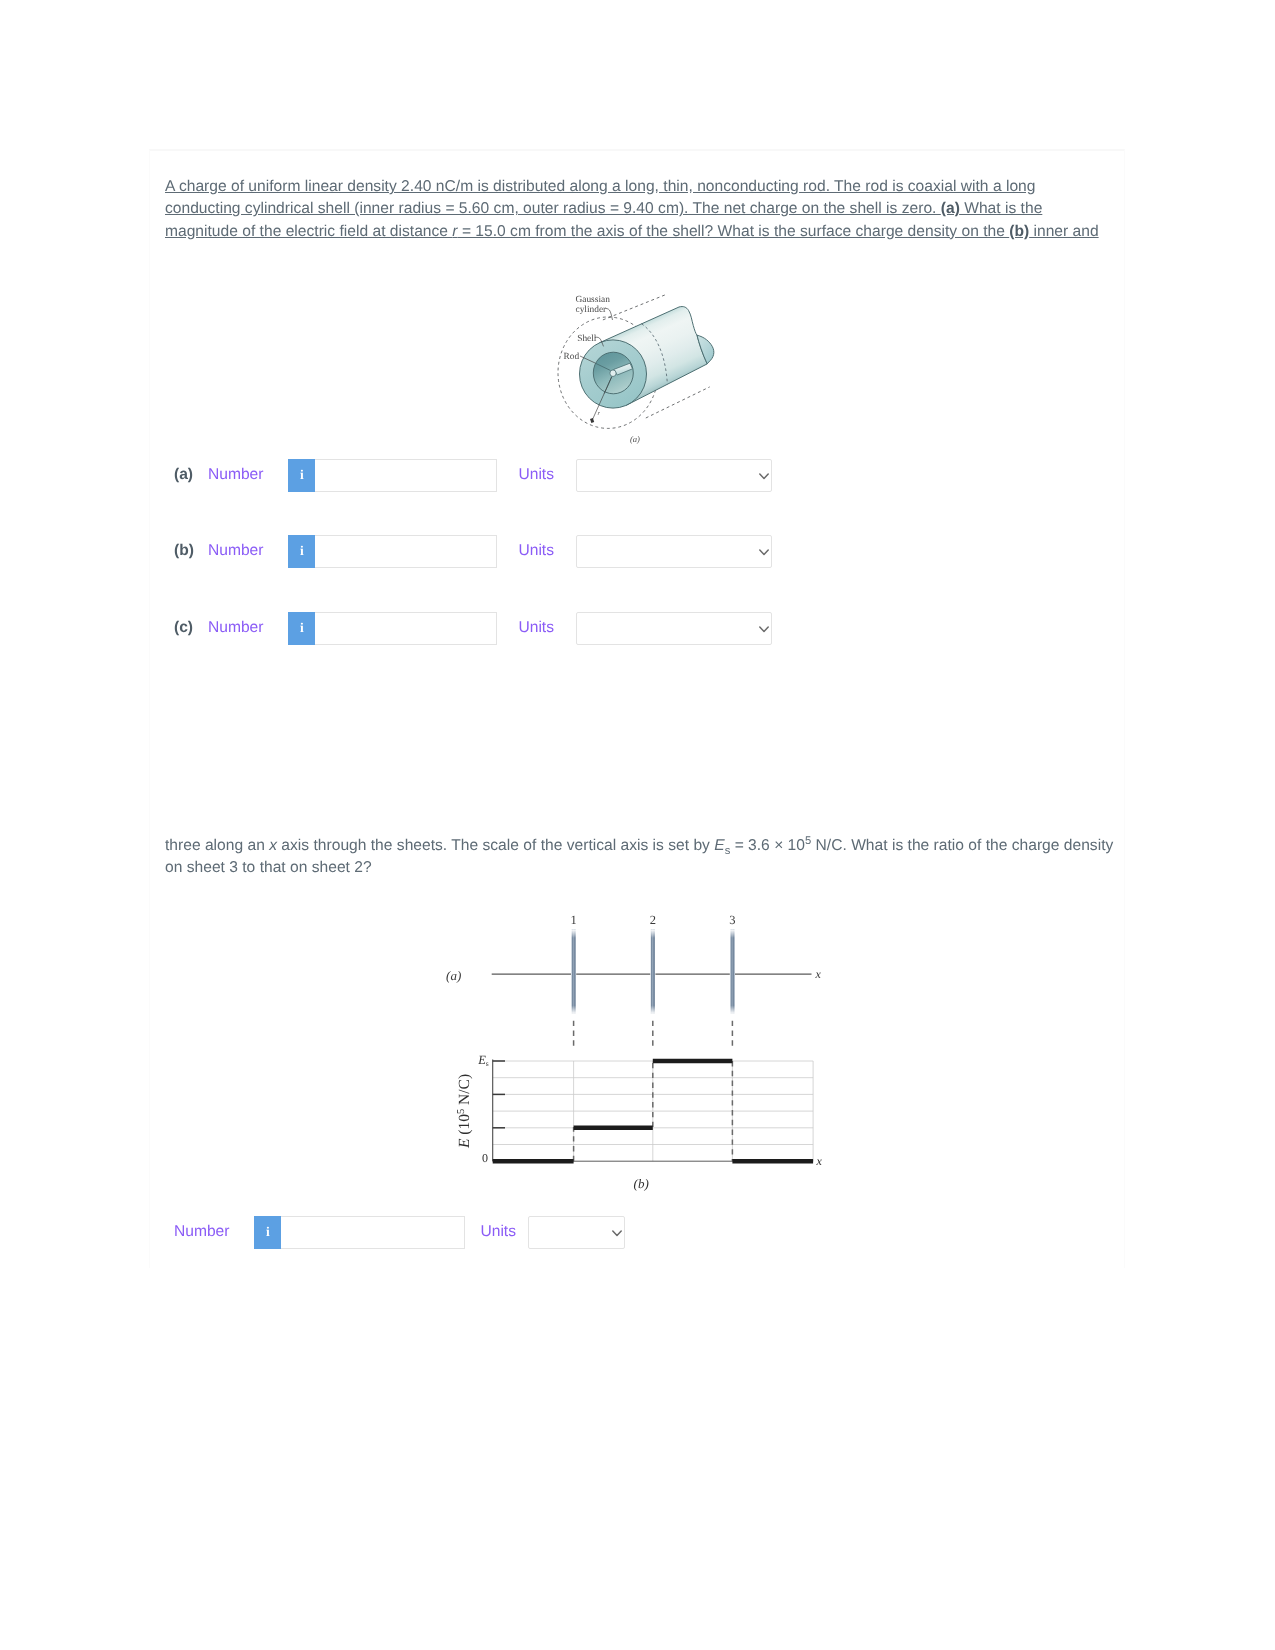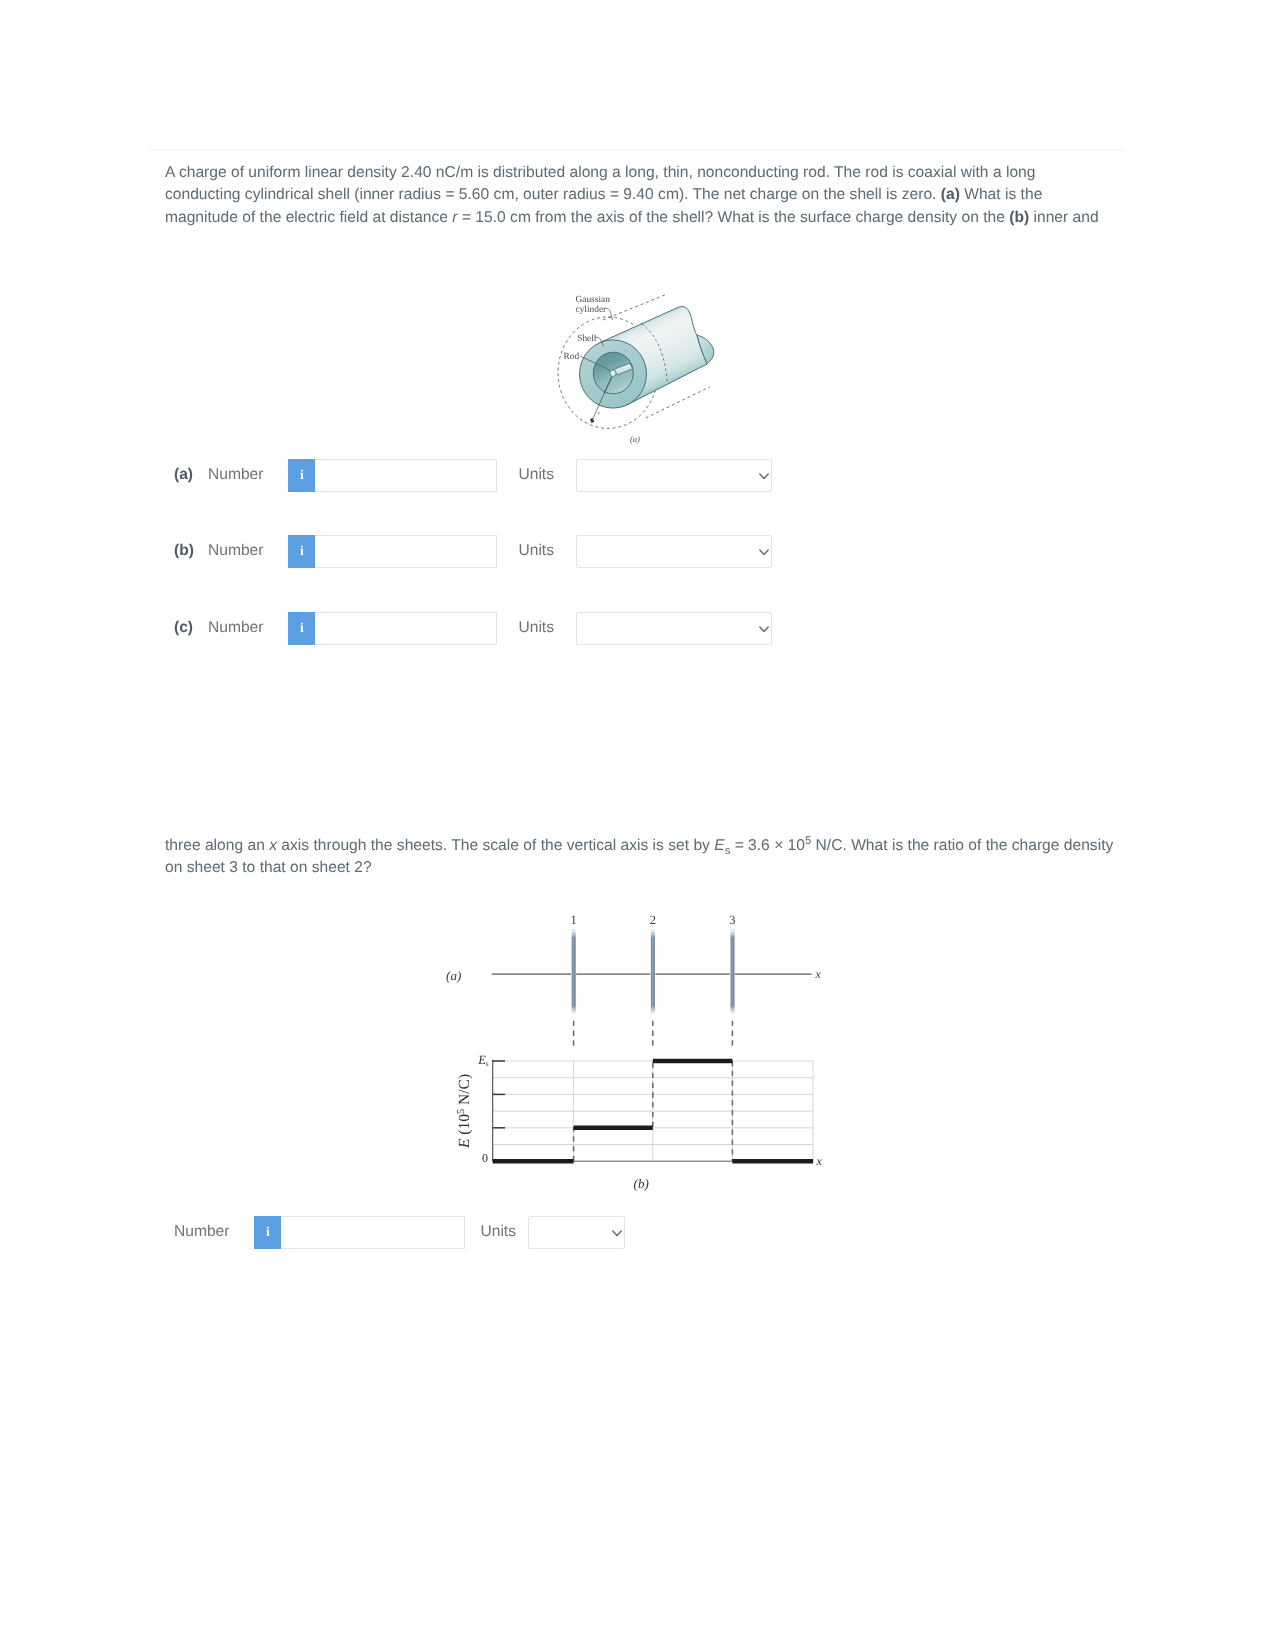--- a/index.html
+++ b/index.html
@@ -5,35 +5,35 @@
   html,body{margin:0;padding:0;background:#ffffff;}
   body{width:1275px;height:1650px;font-family:"Liberation Sans",sans-serif;color:#5b6670;-webkit-font-smoothing:antialiased;text-rendering:geometricPrecision;}
   .page{position:relative;width:1275px;height:1650px;overflow:hidden;background:#fff;}
   .panel{position:absolute;left:149px;top:149px;width:976px;height:1119px;border-left:1px solid #fbfbfb;border-right:1px solid #fbfbfb;border-top:2px solid #f8f8f8;box-sizing:border-box;pointer-events:none;}
   .qtext{position:absolute;opacity:0.999;font-size:15.6px;line-height:22.35px;color:#5e6b75;white-space:nowrap;letter-spacing:0.01px;}
   .qtext b{font-weight:700;color:#4f5c66;}
   .qtext i{font-style:italic;}
   .qtext sup{font-size:0.72em;vertical-align:super;line-height:0;}
   .qtext sub{font-size:0.72em;vertical-align:sub;line-height:0;}
   .row{position:absolute;display:flex;align-items:center;height:34px;}
-  .lbl{font-size:15.6px;color:#737373;opacity:0.999;}
+  .lbl{font-size:15.6px;color:#8b5cf6;opacity:0.999;}
   .paren{font-weight:700;color:#4f5c66;font-size:15.6px;opacity:0.999;}
   .ibox{width:27px;height:33px;background:#5ca0e3;display:flex;align-items:center;justify-content:center;color:#fff;font-weight:700;font-size:13.5px;font-family:"Liberation Serif",serif;box-sizing:border-box;flex:none;}
   .num-input{height:33px;border:1px solid #e3e3e3;border-left:none;background:#fff;box-sizing:border-box;flex:none;outline:none;}
   .unit-sel{height:33px;border:1px solid #e3e3e3;background:#fff;position:relative;box-sizing:border-box;border-radius:2px;flex:none;}
   .chev{position:absolute;right:2.5px;top:13px;width:10px;height:7px;}
   svg{display:block;}
 </style>
 </head>
 <body>
 
 <div class="page">
   <div class="panel"></div>
 
-  <div class="qtext" id="q1" style="left:165px;top:162px;">
+  <div class="qtext" id="q1" style="left:165px;top:176px;text-decoration:underline;">
       <div><span>A charge of uniform linear density 2.40 nC/m is distributed along a long, thin, nonconducting rod. The rod is coaxial with a long</span></div>
       <div><span>conducting cylindrical shell (inner radius = 5.60 cm, outer radius = 9.40 cm). The net charge on the shell is zero. </span><b>(a)</b><span> What is the</span></div>
       <div><span>magnitude of the electric field at distance </span><i>r</i><span> = 15.0 cm from the axis of the shell? What is the surface charge density on the </span><b>(b)</b><span> inner and</span></div>
     </div>
 
   <div style="position:absolute;left:545px;top:284px;width:195px;height:170px;">
       <svg width="200" height="170" viewBox="0 0 200 170">
 <defs>
  <linearGradient id="gBody" gradientUnits="userSpaceOnUse" x1="94.35" y1="40.85" x2="121.75" y2="100.6">
    <stop offset="0" stop-color="#c5dedd"></stop>

